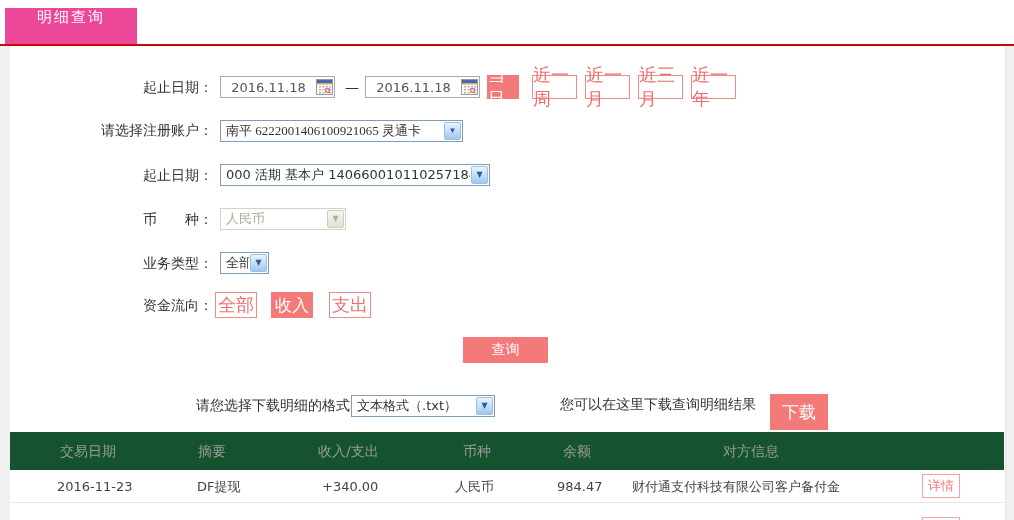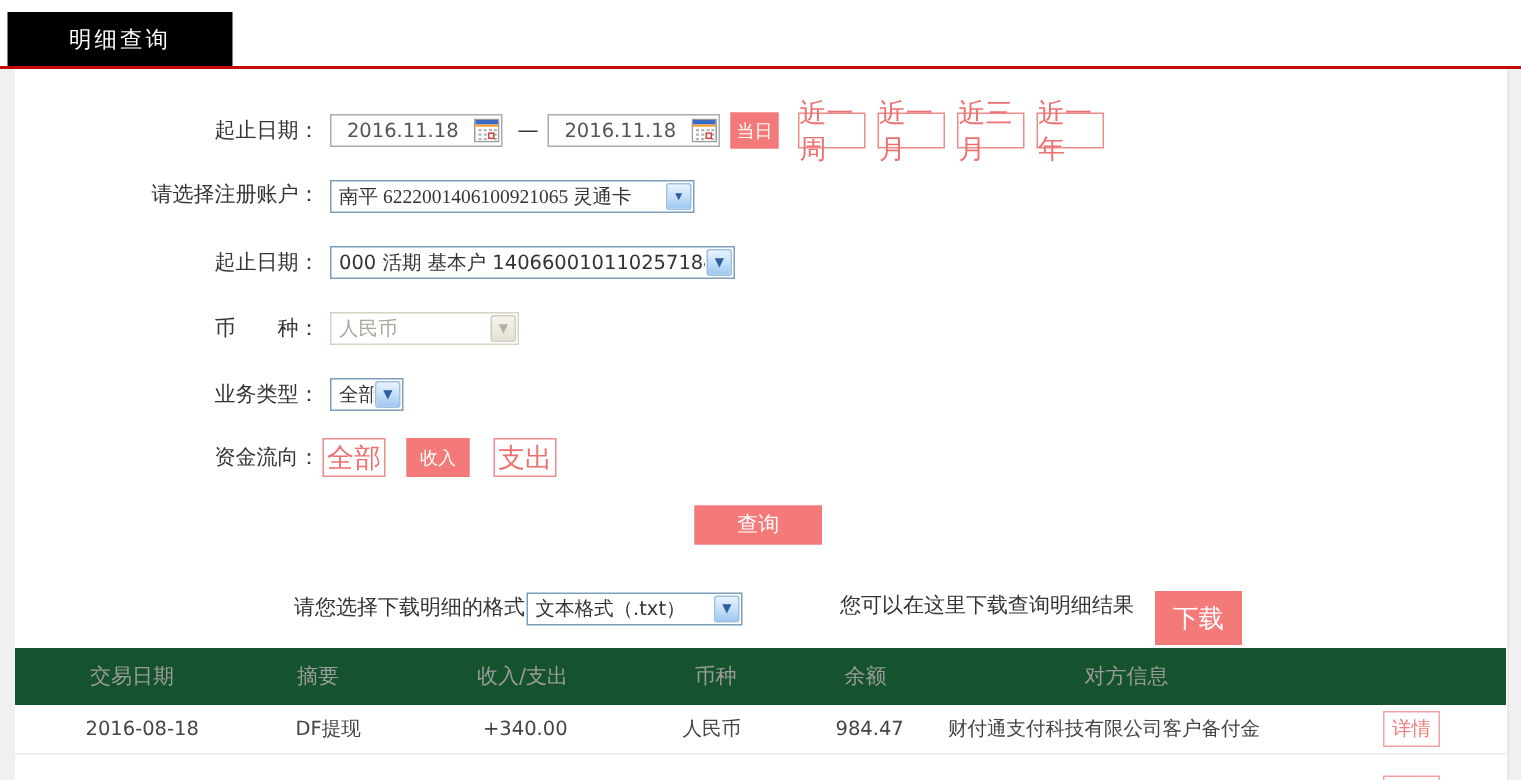--- a/index.html
+++ b/index.html
@@ -4,23 +4,23 @@
 <style>
   * { margin:0; padding:0; box-sizing:border-box; }
   html,body { background:#ffffff; }
   body { font-family:"DejaVu Sans","Liberation Sans",sans-serif; }
   #screen {
     position:relative; width:1014px; height:520px; overflow:hidden;
     background:#ffffff;
   }
   
   .tab {
-    position:absolute; left:5px; top:8px; width:150px; height:36px;
-    background:#000000; color:#fff; font-size:15px; letter-spacing:2px;
-    display:flex; align-items:center; justify-content:center;
+    position:absolute; left:5px; top:8px; width:132px; height:36px;
+    background:#ec4899; color:#fff; font-size:15px; letter-spacing:2px;
+    display:flex; justify-content:center;
   }
   .red-line { position:absolute; left:0; top:44px; width:1014px; height:2px; background:#c40b0b; }
   
   .gutter-left  { position:absolute; left:0; top:46px; width:10px;  height:474px; background:#f0f0f0; }
   .gutter-right { position:absolute; right:0; top:46px; width:9px; height:474px; background:#f0f0f0; border-left:1px solid #e3e3e3; }
   
   .row { position:absolute; left:0; height:26px; width:1014px; }
   .row .lbl {
     position:absolute; left:0; top:0; width:213px; height:26px;
     text-align:right; font-size:14px; color:#333; line-height:26px; white-space:nowrap;
@@ -30,21 +30,21 @@
     position:absolute; top:2px; height:22px; width:115px;
     border:1px solid #ababab; background:#fff;
     display:flex; align-items:center;
   }
   .date-box .dval { flex:1; text-align:center; font-size:13px; color:#555; }
   .date-box .cal { width:17px; height:16px; margin-right:1px; flex:0 0 auto; }
   .date-sep { position:absolute; left:343px; top:0; width:18px; text-align:center; font-size:14px; color:#333; line-height:26px; }
   
   .pbtn-fill {
     background:#f47a7a; color:#fff; border:1px solid #f47a7a;
-    font-size:12px; display:flex; align-items:center; justify-content:center; cursor:pointer;
+    font-size:17px; display:flex; align-items:center; justify-content:center; cursor:pointer;
   }
   .pbtn-line {
     background:#fff; color:#ee6f6f; border:1px solid #f08a8a;
     font-size:18px; display:flex; align-items:center; justify-content:center; cursor:pointer;
   }
   .qr { position:absolute; top:1px; height:24px; }
   
   .combo {
     position:absolute; top:2px; height:22px; border:1px solid #7f9db9; background:#fff;
     display:flex; align-items:center; overflow:hidden;
@@ -207,21 +207,21 @@
   <div class="thead">
     <div class="hc" style="left:50px;">交易日期</div>
     <div class="hc" style="left:188px;">摘要</div>
     <div class="hc" style="left:308px;">收入/支出</div>
     <div class="hc" style="left:453px;">币种</div>
     <div class="hc" style="left:553px;">余额</div>
     <div class="hc" style="left:713px;">对方信息</div>
   </div>
 
   <div class="trow r1">
-    <div class="tc" style="left:47px;">2016-08-18</div>
+    <div class="tc" style="left:47px;">2016-11-23</div>
     <div class="tc" style="left:187px;">DF提现</div>
     <div class="tc amount-in" style="left:312px;">+340.00</div>
     <div class="tc" style="left:445px;">人民币</div>
     <div class="tc" style="left:547px;">984.47</div>
     <div class="tc" style="left:622px;">财付通支付科技有限公司客户备付金</div>
     <div class="detail-btn" style="left:912px; top:4px;">详情</div>
   </div>
 
   <div class="trow r2">
     <div class="detail-btn" style="left:912px; top:13px;">详情</div>

